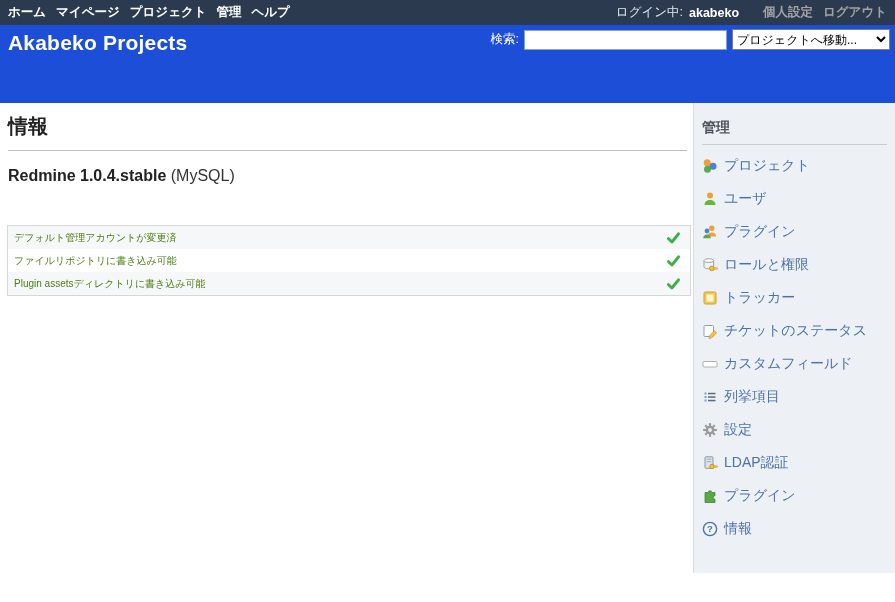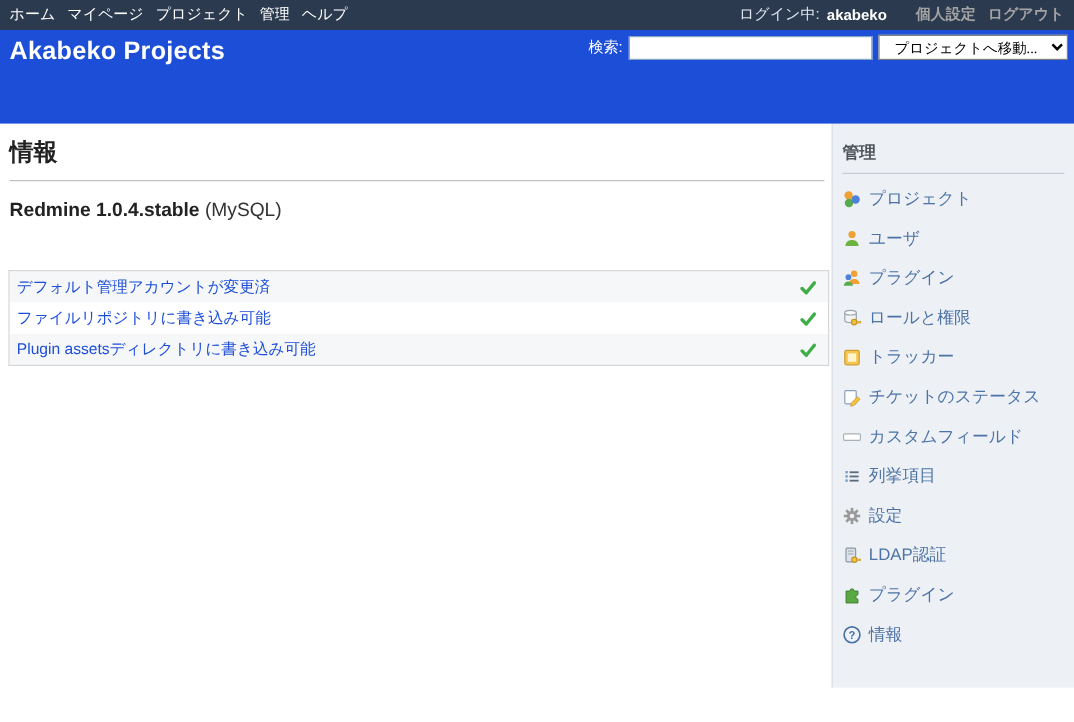--- a/index.html
+++ b/index.html
@@ -14,21 +14,21 @@
 
   
   #top-menu {
     background: #2b3a4f;
     height: 25px;
     display: flex; justify-content: space-between; align-items: center;
     padding: 0 8px;
     font-size: 12.5px;
   }
   #top-menu .left a {
-    color: #fff; font-weight: normal; margin-right: 10px;
+    color: #fff; font-weight: bold; margin-right: 10px;
   }
   #top-menu .right { display: flex; align-items: center; color: #dfe6ef; }
   #top-menu .right .loggedas { margin-right: 6px; }
   #top-menu .right .username { color: #fff; font-weight: bold; margin-right: 14px; }
   #top-menu .right a { color: #a3a3a3; font-weight: bold; margin-left: 10px; }
 
   
   #header {
     background: #1d4ed8;
     height: 78px;
@@ -47,42 +47,41 @@
   #header .search-area input {
     width: 203px; height: 20px;
     border: 1px solid #86a5c6; background: #fff;
     font-size: 12px; padding: 1px 3px;
     font-family: "Liberation Sans", "DejaVu Sans", sans-serif;
   }
   #header .search-area select {
     width: 158px; height: 21px;
     font-size: 12px; background: #fff;
     border: 1px solid #7f7f7f;
-    font-family: Liberation Serif, serif;
-    text-align: center;
+    font-family: Liberation Sans, sans-serif;
   }
 
   
   #main { display: flex; height: 470px; }
   #content {
     flex: 1; background: #fff; padding: 8px 6px 8px 6px; min-width: 0;
   }
   #content h2 {
     margin: 2px 0 0 2px; padding-bottom: 10px;
     font-size: 20px; font-weight: bold; color: #222;
     border-bottom: 1px solid #bfbfbf;
   }
   #content .version {
     margin: 16px 0 13px 2px; font-size: 16px; color: #333;
   }
   #content .version strong { font-weight: bold; color: #222; }
   table.checklist {
     width: 684px; border-collapse: collapse;
     border: 1px solid #d7d7d7;
-    font-size: 13px; color: #1d4ed8;
+    font-size: 10px; color: #4d7c0f;
     margin-left: 1px;
     margin-top: 40px;
   }
   table.checklist tr:nth-child(odd) { background: #f6f7f8; }
   table.checklist tr:nth-child(even) { background: #fff; }
   table.checklist td { padding: 4px 6px; height: 23px; }
   table.checklist td.status { text-align: right; width: 30px; padding-right: 9px; }
   .status-icon svg { width: 15px; height: 15px; vertical-align: middle; }
 
   

